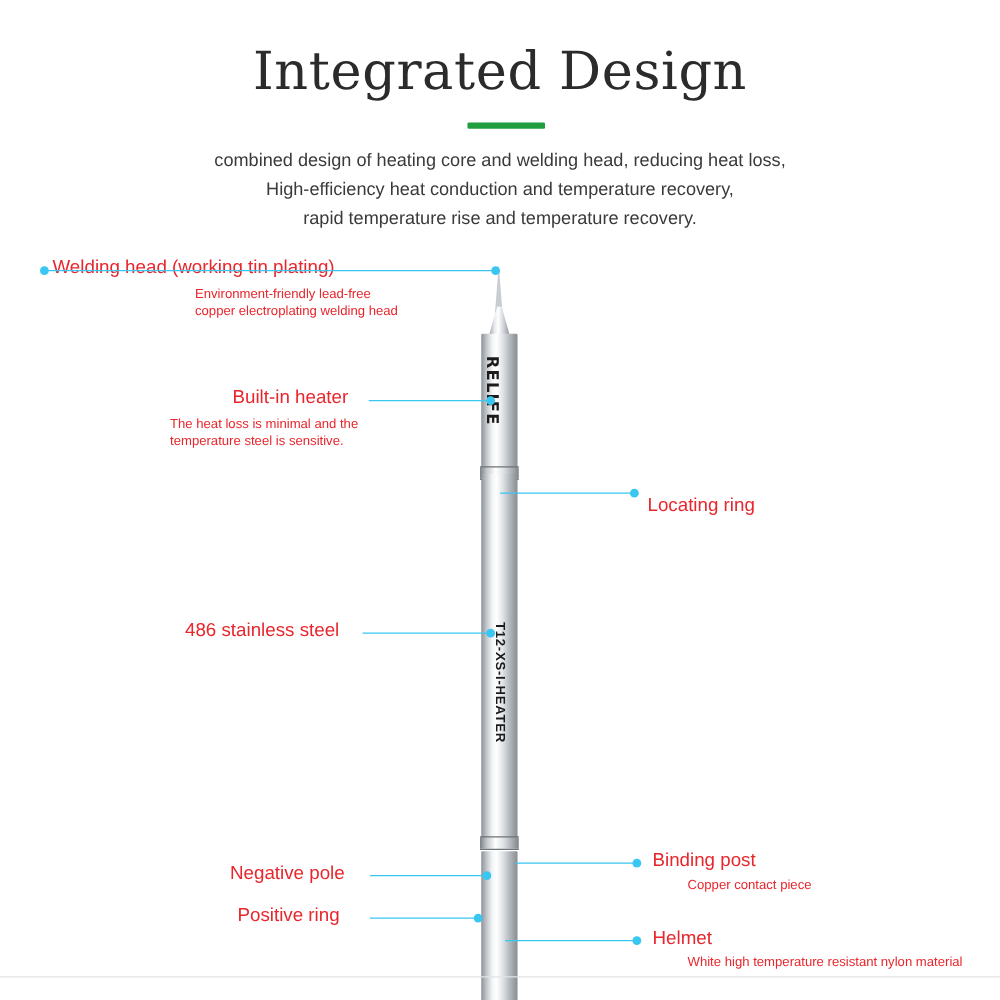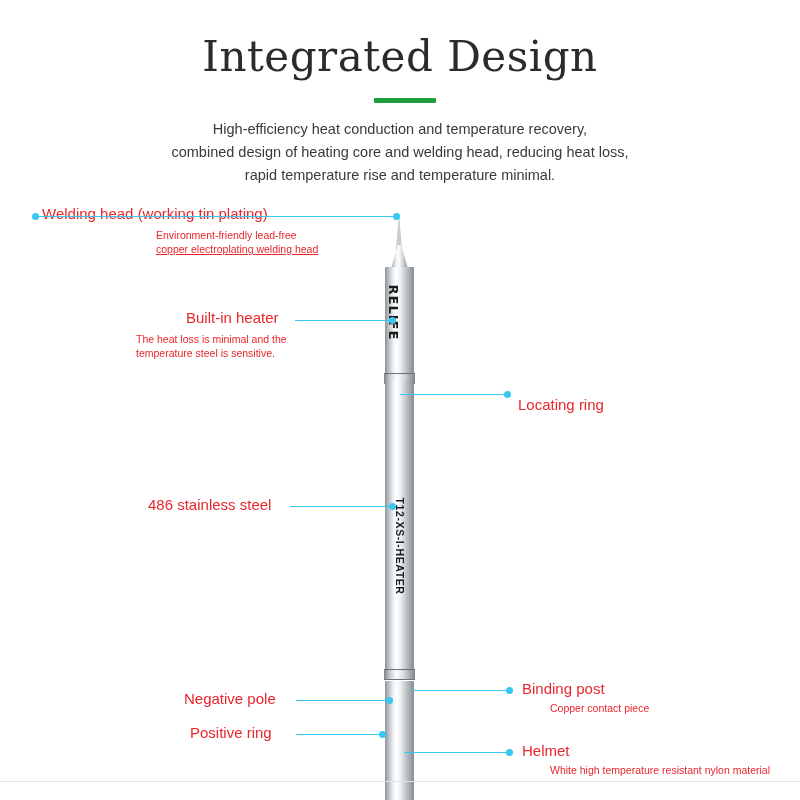--- a/index.html
+++ b/index.html
@@ -177,42 +177,42 @@
   }
 </style>
 </head>
 <body>
 
 <div class="page">
 
   <div class="title">Integrated Design</div>
   <div class="title-rule"></div>
   <div class="subtitle">
+    <div>combined design of heating core and welding head, reducing heat loss,</div>
     <div>High-efficiency heat conduction and temperature recovery,</div>
-    <div>combined design of heating core and welding head, reducing heat loss,</div>
-    <div>rapid temperature rise and temperature minimal.</div>
+    <div>rapid temperature rise and temperature recovery.</div>
   </div>
 
   <div class="product">
     <div class="tip"></div>
     <div class="tip-cone"></div>
     <div class="barrel barrel-upper"></div>
     <div class="ring ring-locating"></div>
     <div class="barrel barrel-mid"></div>
     <div class="ring ring-mid"></div>
     <div class="barrel barrel-lower"></div>
 
     <div class="brand">RELIFE</div>
     <div class="model">T12-XS-I-HEATER</div>
   </div>
 
   <div class="callout">
     <div class="label" style="position:absolute; left:42px; top:205px;">Welding head (working tin plating)</div>
     <div class="desc" style="position:absolute; left:128px; top:228px;">Environment-friendly lead-free</div>
-    <div class="desc" style="position:absolute; left:128px; top:242px;text-decoration:underline;">copper electroplating welding head</div>
+    <div class="desc" style="position:absolute; left:128px; top:242px;">copper electroplating welding head</div>
     <div class="leader" style="left:36px; top:216px; width:363px;"></div>
     <div class="dot" style="left:32px; top:213px;"></div>
     <div class="dot" style="left:393px; top:213px;"></div>
   </div>
 
   <div class="callout">
     <div class="label" style="position:absolute; left:186px; top:309px;">Built-in heater</div>
     <div class="desc" style="position:absolute; left:108px; top:332px;">The heat loss is minimal and the</div>
     <div class="desc" style="position:absolute; left:108px; top:346px;">temperature steel is sensitive.</div>
     <div class="leader" style="left:295px; top:320px; width:100px;"></div>

